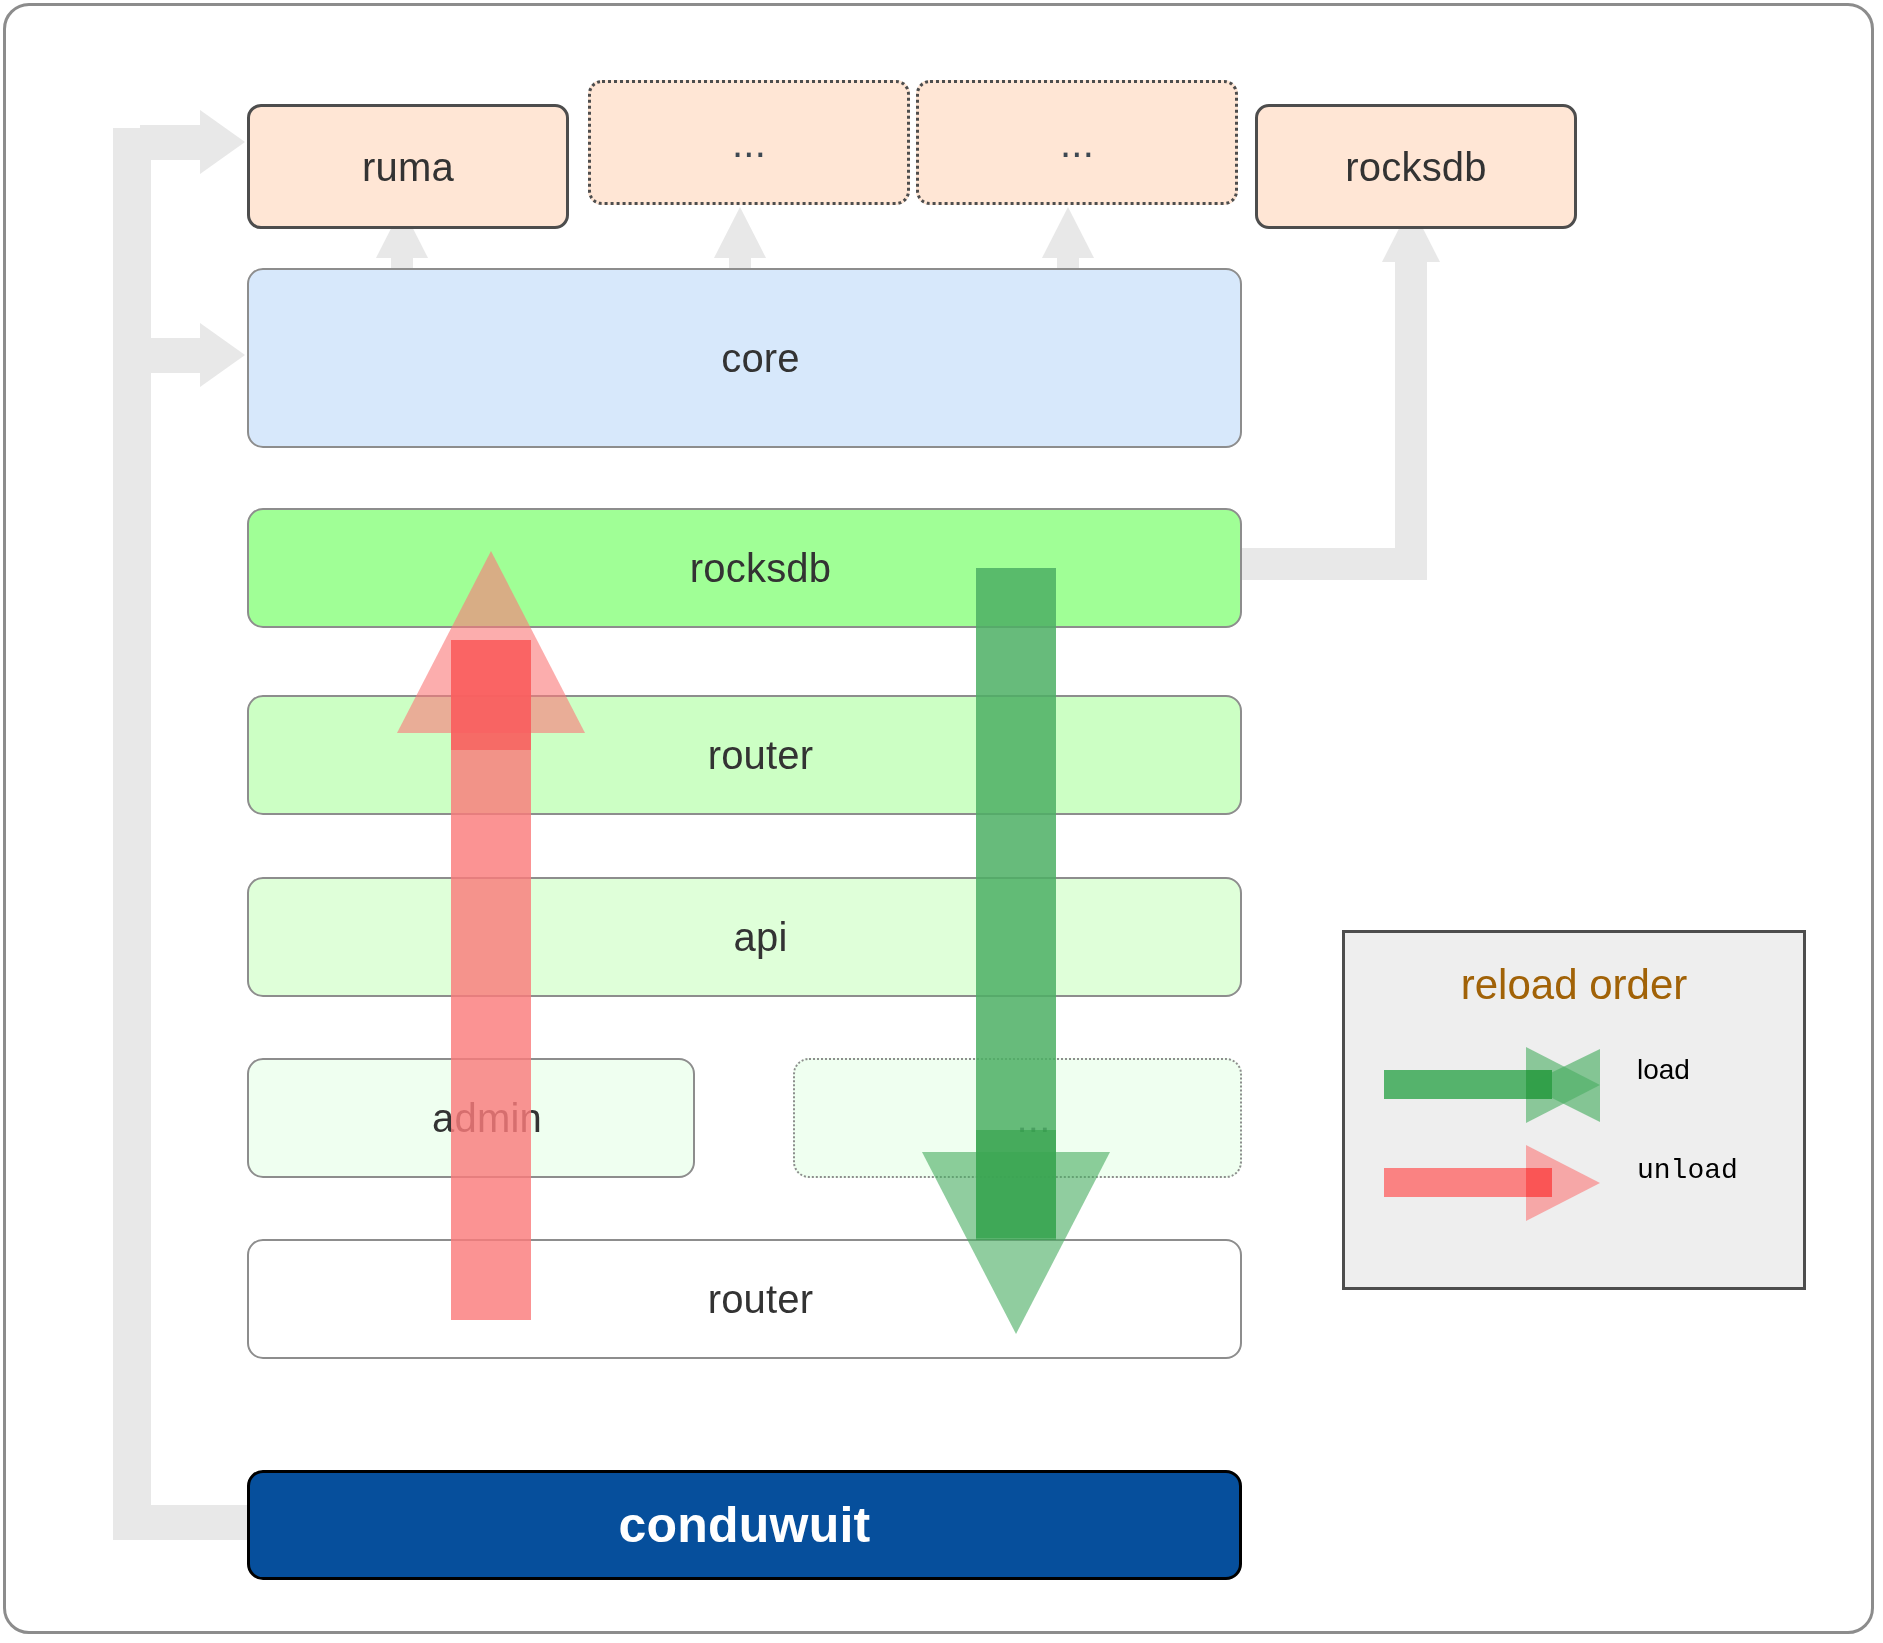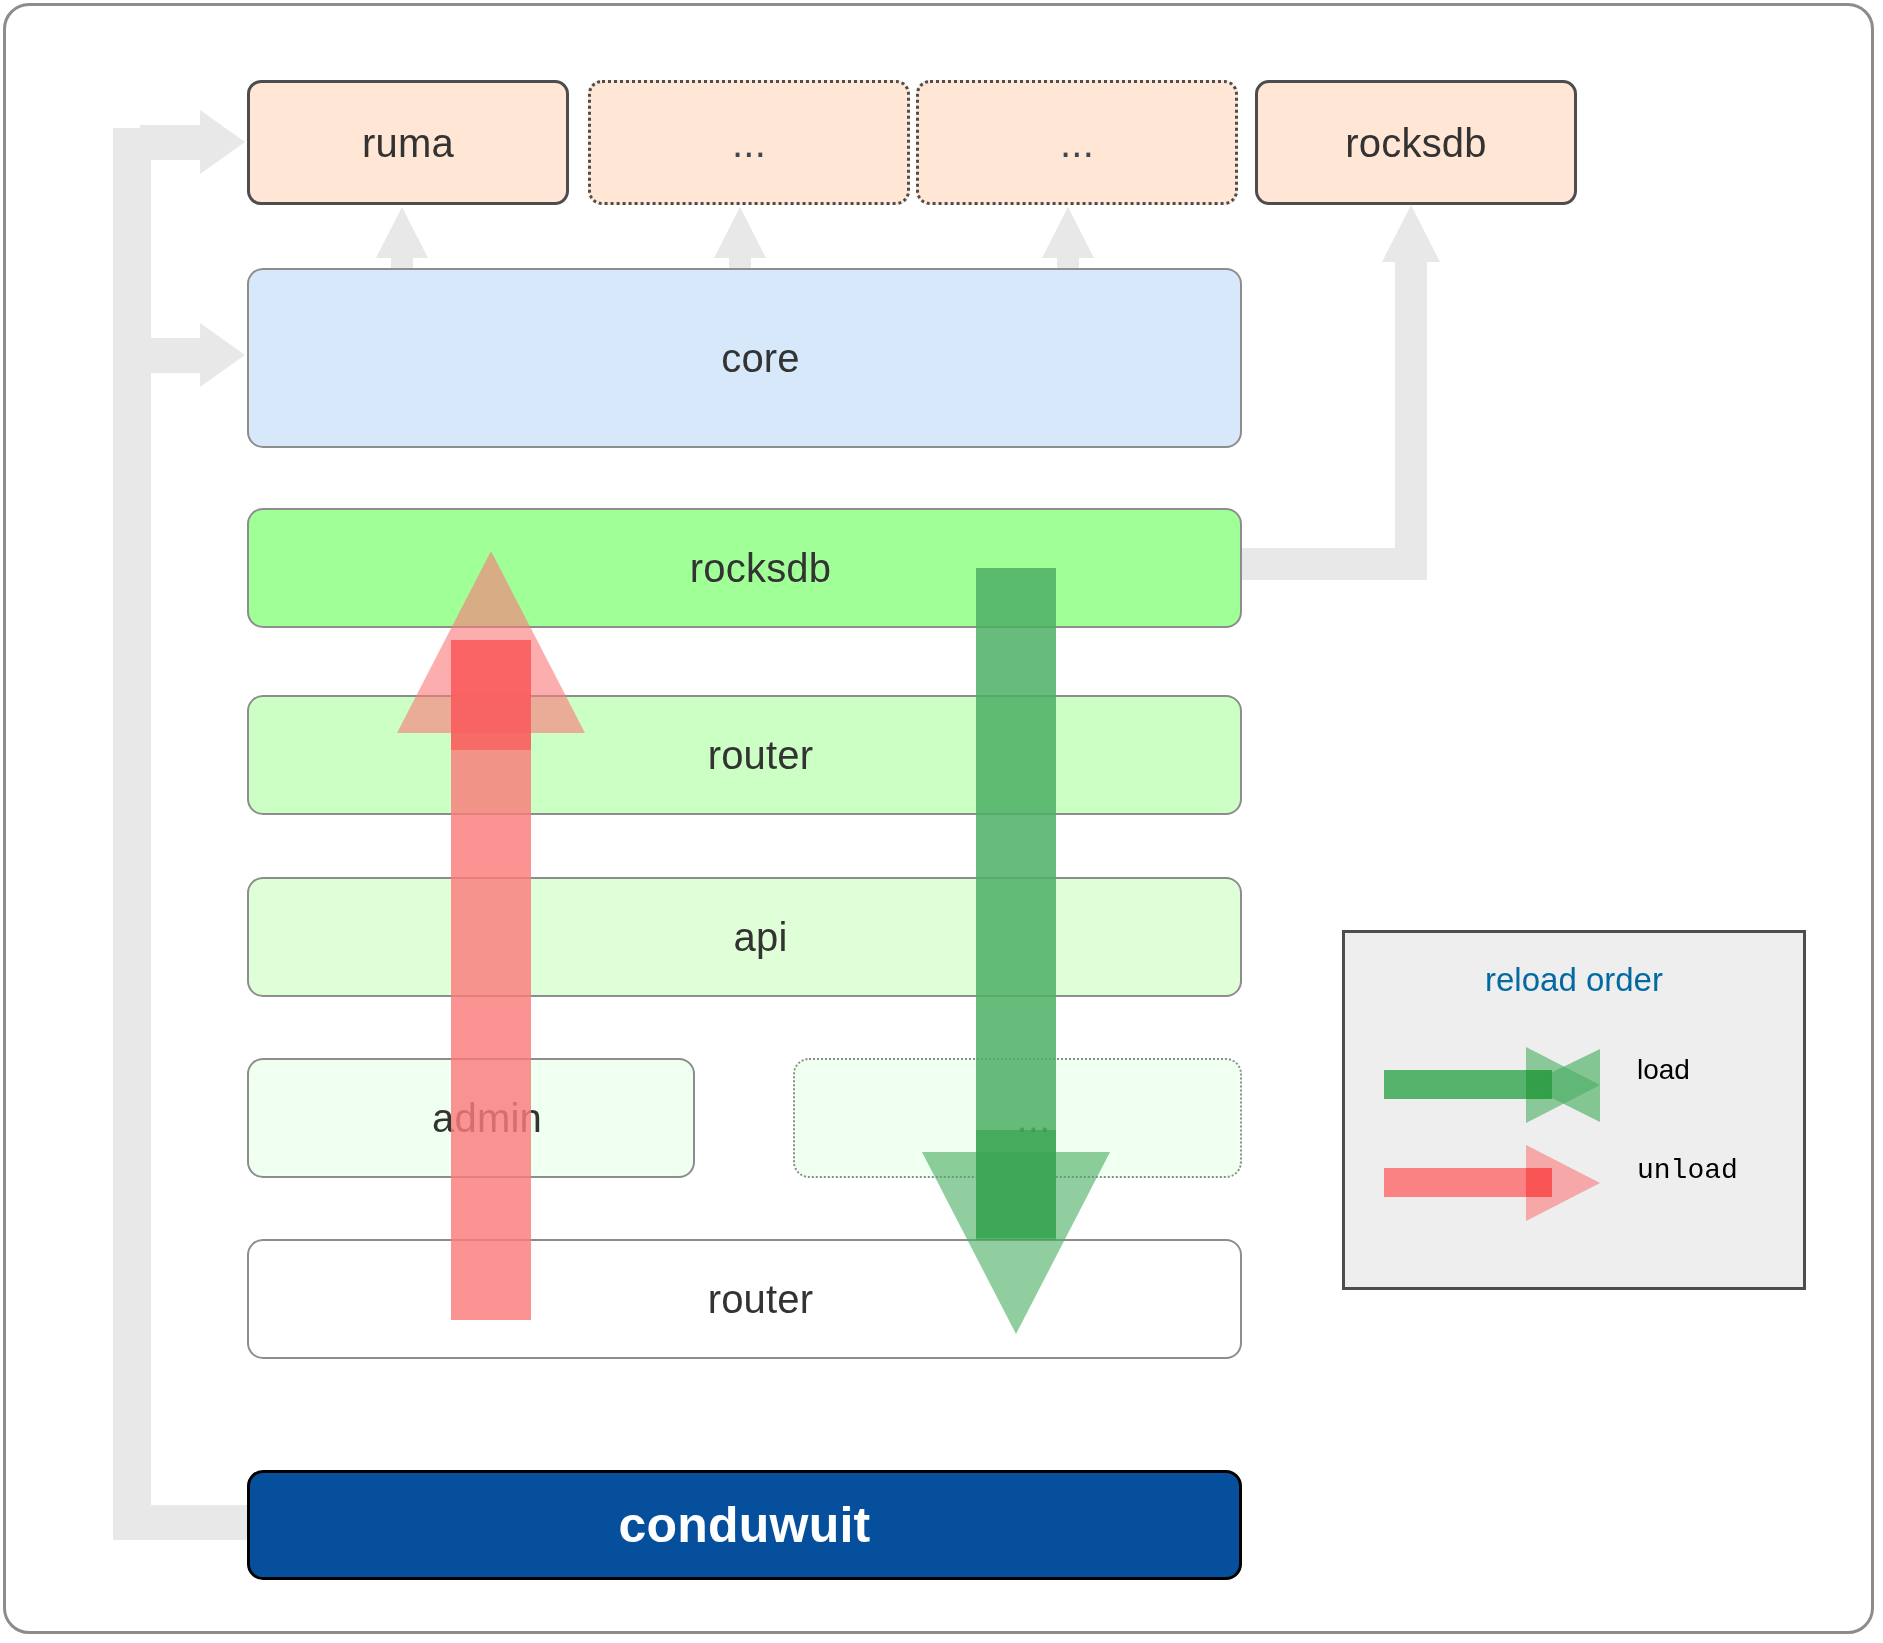--- a/index.html
+++ b/index.html
@@ -48,21 +48,21 @@
     line-height: 1;
     letter-spacing: 0.2px;
   }
   
   .dep {
     background: #ffe6d5;
     border-radius: 14px;
     height: 125px;
     top: 80px;
   }
-  .dep.solid { border: 3px solid #4d4d4d; }
+  .dep.solid { border: 3px solid #4d4d4d; margin-top: 24px; }
   .dep.dotted { border: 3px dotted #4d4d4d; }
   .dep .lbl { font-size: 40px; }
   .dots { font-size: 40px; letter-spacing: 2px; color: #3d4852; }
 
   
   .layerbox {
     border-radius: 16px;
     border: 2px solid #8d8d8d;
     left: 247px;
     width: 995px;
@@ -104,22 +104,22 @@
     background: #eeeeee;
     border: 3px solid #4d4d4d;
     box-sizing: border-box;
   }
   .legend-title {
     position: absolute;
     top: 28px;
     left: 0;
     width: 100%;
     text-align: center;
-    font-size: 33px;
-    color: #0369a1;
+    font-size: 42px;
+    color: #a16207;
   }
   .legend-label {
     position: absolute;
     left: 292px;
     font-size: 28px;
     color: #000000;
   }
   .legend-label.load   { top: 121px; }
   .legend-label.unload { top: 222px; font-family: Liberation Mono, monospace; }
 </style>

